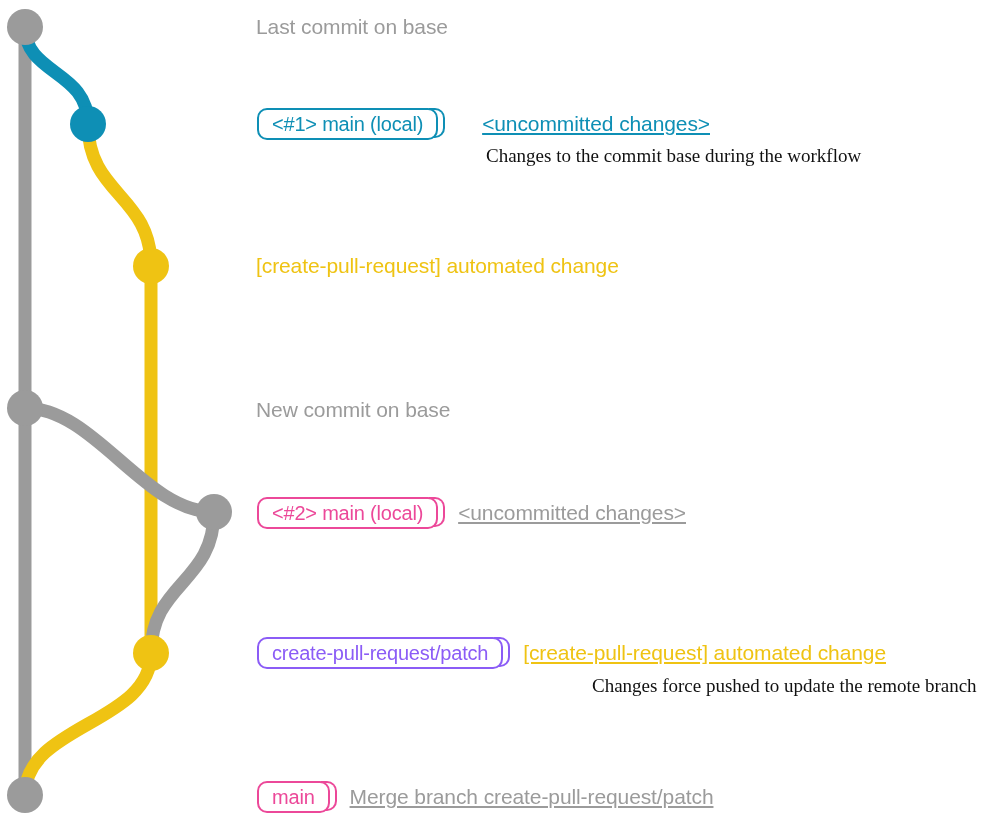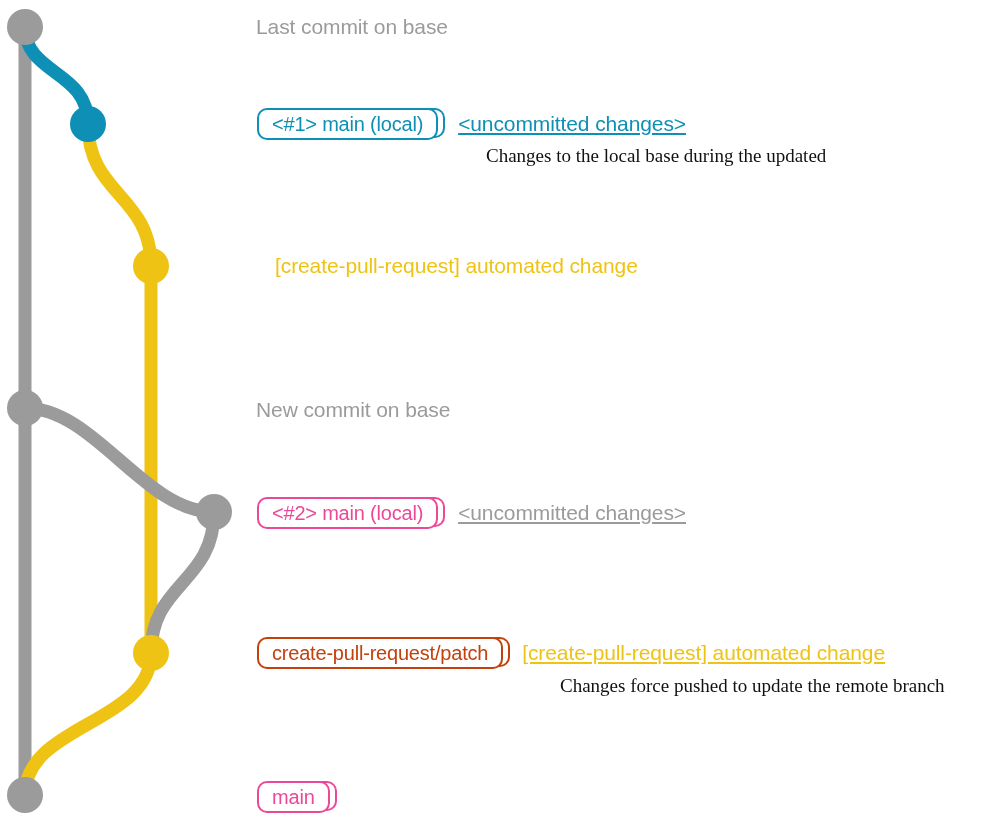--- a/index.html
+++ b/index.html
@@ -37,21 +37,21 @@
   }
   
   .subject {
     font-family: "Liberation Sans", sans-serif;
     font-size: 21px;
     line-height: 21px;
     letter-spacing: -0.1px;
   }
   .subject.gray   { color: #9b9b9b; }
   .subject.blue   { color: #0e8fb5; }
-  .subject.yellow { color: #efc313; margin-left: 19px; }
+  .subject.yellow { color: #efc313; }
   
   .desc {
     position: absolute;
     font-family: "Liberation Serif", serif;
     font-size: 19px;
     line-height: 19px;
     color: #111111;
     white-space: nowrap;
   }
   
@@ -87,21 +87,21 @@
     height: 30px;
     box-sizing: border-box;
     border: 2px solid currentColor;
     border-left: none;
     border-radius: 0 10px 10px 0;
     background: #ffffff;
     z-index: 1;
   }
   .badge-blue   { color: #0e8fb5; }
   .badge-gray   { color: #ec4899; }
-  .badge-yellow { color: #c2410c; }
+  .badge-yellow { color: #8b5cf6; }
 
   .after-badge { margin-left: 20px; text-decoration: underline; }
 </style>
 </head>
 <body>
 
 <svg id="graph-svg" viewBox="0 0 981 827">
 
   <path d="M25,27 L25,795" stroke="#9b9b9b" stroke-width="13" fill="none" stroke-linecap="round"></path>
 
@@ -125,28 +125,28 @@
   <circle cx="151" cy="653" r="18" fill="#efc313"></circle>
   <circle cx="25" cy="795" r="18" fill="#9b9b9b"></circle>
 </svg>
 
 <div class="layer">
 
   <div class="row" style="left:256px; top:16px;">
     <span class="subject gray">Last commit on base</span>
   </div>
 
-  <div class="row" style="left:257px; top:107px;">
+  <div class="row" style="left:257px; top:107px;gap:24px;">
     <span class="badge-wrap">
       <span class="badge-tail badge-blue"></span>
       <span class="badge badge-blue">&lt;#1&gt; main (local)</span>
     </span>
     <span class="subject blue after-badge">&lt;uncommitted changes&gt;</span>
   </div>
-  <div class="desc" style="left:486px; top:146px;">Changes to the local base during the updated</div>
+  <div class="desc" style="left:486px; top:146px;">Changes to the commit base during the workflow</div>
 
   <div class="row" style="left:256px; top:255px;">
     <span class="subject yellow">[create-pull-request] automated change</span>
   </div>
 
   <div class="row" style="left:256px; top:399px;justify-content:center;">
     <span class="subject gray">New commit on base</span>
   </div>
 
   <div class="row" style="left:257px; top:496px;">
@@ -157,22 +157,23 @@
     <span class="subject gray after-badge">&lt;uncommitted changes&gt;</span>
   </div>
 
   <div class="row" style="left:257px; top:636px;">
     <span class="badge-wrap">
       <span class="badge-tail badge-yellow"></span>
       <span class="badge badge-yellow">create-pull-request/patch</span>
     </span>
     <span class="subject yellow after-badge">[create-pull-request] automated change</span>
   </div>
-  <div class="desc" style="left:560px; top:676px;">Changes force pushed to update the remote branch</div>
+  <div class="desc" style="left:592px; top:676px;">Changes force pushed to update the remote branch</div>
 
   <div class="row" style="left:257px; top:780px;">
     <span class="badge-wrap">
       <span class="badge-tail badge-gray"></span>
       <span class="badge badge-gray">main</span>
     </span>
+    <span class="subject gray after-badge">Merge branch create-pull-request/patch</span>
   </div>
 
 </div>
 
 </body></html>

